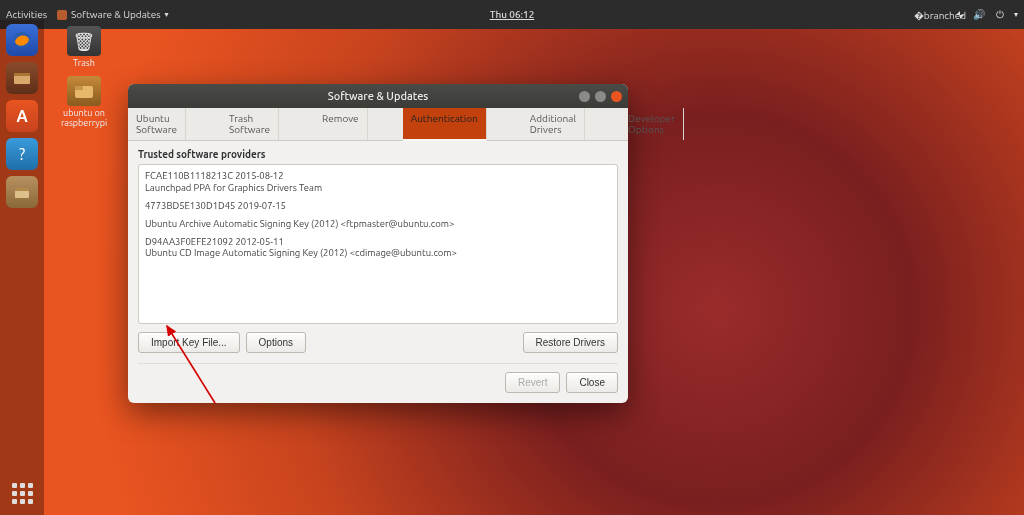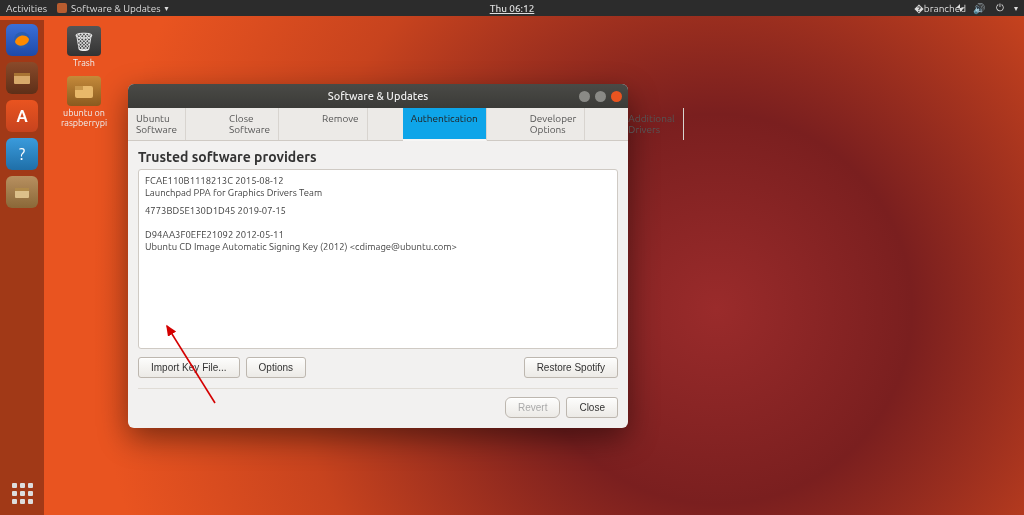--- a/index.html
+++ b/index.html
@@ -4,21 +4,21 @@
 <style>
   * { box-sizing: border-box; margin: 0; padding: 0; }
   html, body { width: 1024px; height: 515px; overflow: hidden; font-family: "Ubuntu", "Segoe UI", sans-serif; }
   body {
     background: radial-gradient(circle at 70% 60%, #9a2b2b 0%, #7a1f1f 25%, #c7431e 55%, #e95420 80%);
     position: relative;
     color: #fff;
   }
   
   .topbar {
-    position: absolute; top: 0; left: 0; right: 0; height: 16px;
+    position: absolute; top: 0; left: 0; right: 0; height: 29px;
     background: #2c2c2c; display: flex; align-items: center;
     font-size: 10px; padding: 0 6px; color: #ddd;
   }
   .topbar .left { display: flex; align-items: center; gap: 10px; }
   .topbar .center { position: absolute; left: 50%; transform: translateX(-50%); font-weight: 500; text-decoration: underline; }
   .topbar .right { margin-left: auto; display: flex; gap: 8px; align-items: center; }
   .topbar .appmenu { display: flex; align-items: center; gap: 4px; }
   .topbar .appmenu .appicon { width: 10px; height: 10px; background: #b85c2f; border-radius: 2px; display:inline-block;}
   .tri { font-size: 8px; }
   .topicon { display:inline-flex; width:12px; height:12px; align-items:center; justify-content:center; }
@@ -71,41 +71,41 @@
   .wb { width:11px; height:11px; border-radius:50%; }
   .wb.min { background:#8a8a86; }
   .wb.max { background:#8a8a86; }
   .wb.close { background:#e95420; }
 
   .tabs { display:flex; background:#eceae7; border-bottom:1px solid #cfcac4;gap:35px; }
   .tab {
     padding: 5px 8px; font-size: 10px; color:#555; border-right:1px solid #d8d4cf;
     cursor: default;
   }
-  .tab.active { background:#0ea5e9; color:#222; border-bottom:2px solid #f7f6f5; margin-bottom:-1px; }
+  .tab.active { background:#c2410c; color:#222; border-bottom:2px solid #f7f6f5; margin-bottom:-1px; }
 
   .content { padding: 8px 10px 10px; }
-  .section-label { font-size: 14px; font-weight: bold; color:#333; margin-bottom:4px; }
+  .section-label { font-size: 10px; font-weight: bold; color:#333; margin-bottom:4px; }
   .listbox {
-    background:#fff; border:1px solid #cfcac4; border-radius:3px; height: 180px;
+    background:#fff; border:1px solid #cfcac4; border-radius:3px; height: 160px;
     overflow:auto; padding: 2px 0;
   }
   .key-entry { padding: 3px 6px; font-size: 9.5px; line-height: 1.25; }
   .key-entry .l2 { color:#444; }
 
   .btnrow1 { display:flex; gap:6px; margin-top:8px; }
   .btnrow1 .gap { flex:1; }
   .btnrow2 { display:flex; gap:6px; margin-top:10px; justify-content:flex-end;
     border-top:1px solid #e0dcd6; padding-top:8px; }
   button.gtk {
     background: linear-gradient(#fdfdfc,#eceae6); border:1px solid #bdb7af;
     border-radius:3px; padding:4px 12px; font-size:10px; color:#333;
     box-shadow: 0 1px 0 #fff inset;
   }
-  button.gtk:disabled { color:#aaa;border-radius:6px; }
+  button.gtk:disabled { color:#aaa; }
 
   
   .arrow { position:absolute; pointer-events:none; }
 </style>
 </head>
 <body>
 
 <div class="topbar">
   <div class="left">
     <span>Activities</span>
@@ -186,50 +186,51 @@
     <span class="title">Software &amp; Updates</span>
     <div class="winbtns">
       <div class="wb min"></div>
       <div class="wb max"></div>
       <div class="wb close"></div>
     </div>
   </div>
 
   <div class="tabs" id="tabbar">
       <div class="tab">Ubuntu Software</div>
-      <div class="tab">Close Software</div>
+      <div class="tab">Trash Software</div>
       <div class="tab">Remove</div>
       <div class="tab active">Authentication</div>
+      <div class="tab">Additional Drivers</div>
       <div class="tab">Developer Options</div>
-      <div class="tab">Additional Drivers</div>
     </div>
 
   <div class="content">
     <div class="section-label">Trusted software providers</div>
     <div class="listbox" id="keylist">
         <div class="key-entry">
           <div>FCAE110B1118213C 2015-08-12</div>
           <div class="l2">Launchpad PPA for Graphics Drivers Team</div>
         </div>
         <div class="key-entry">
           <div>4773BD5E130D1D45 2019-07-15</div>
         </div>
         <div class="key-entry">
+          <div class="l2">Ubuntu Archive Automatic Signing Key (2012) &lt;ftpmaster@ubuntu.com&gt;</div>
         </div>
         <div class="key-entry">
           <div>D94AA3F0EFE21092 2012-05-11</div>
           <div class="l2">Ubuntu CD Image Automatic Signing Key (2012) &lt;cdimage@ubuntu.com&gt;</div>
         </div>
       </div>
 
     <div class="btnrow1">
       <button class="gtk">Import Key File...</button>
       <button class="gtk">Options</button>
       <span class="gap"></span>
-      <button class="gtk">Restore Spotify</button>
+      <button class="gtk">Restore Drivers</button>
     </div>
     <div class="btnrow2">
       <button class="gtk" disabled="">Revert</button>
       <button class="gtk">Close</button>
     </div>
   </div>
 </div>
 
 <svg class="arrow" style="left:155px; top:318px;" width="80" height="90">
   <defs>

